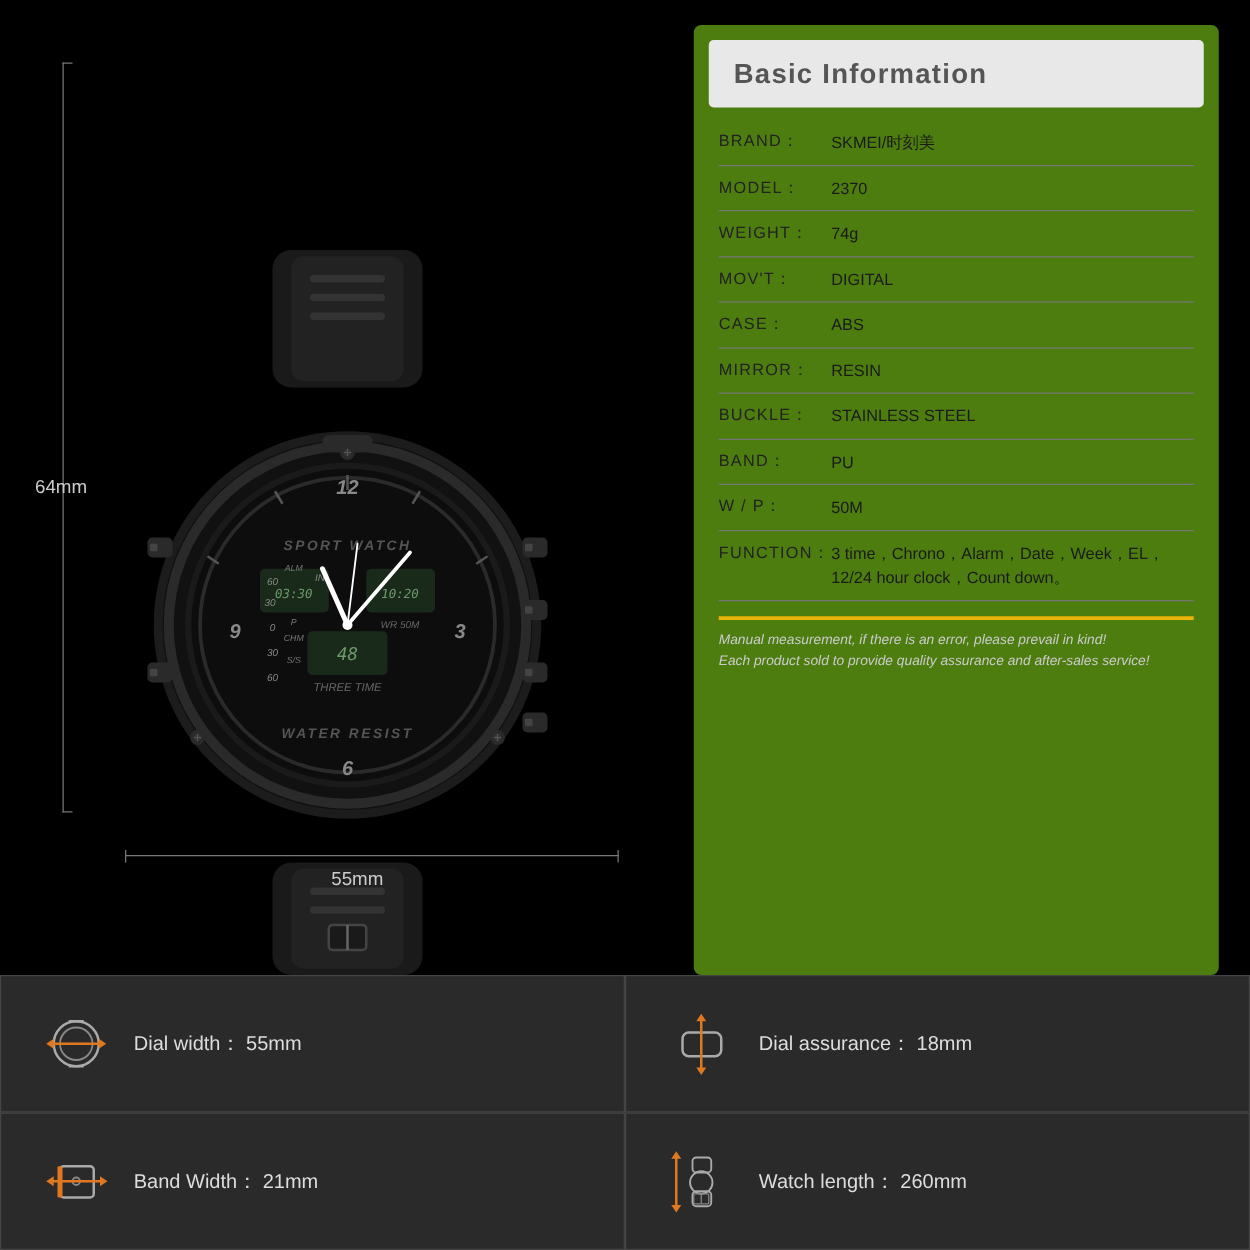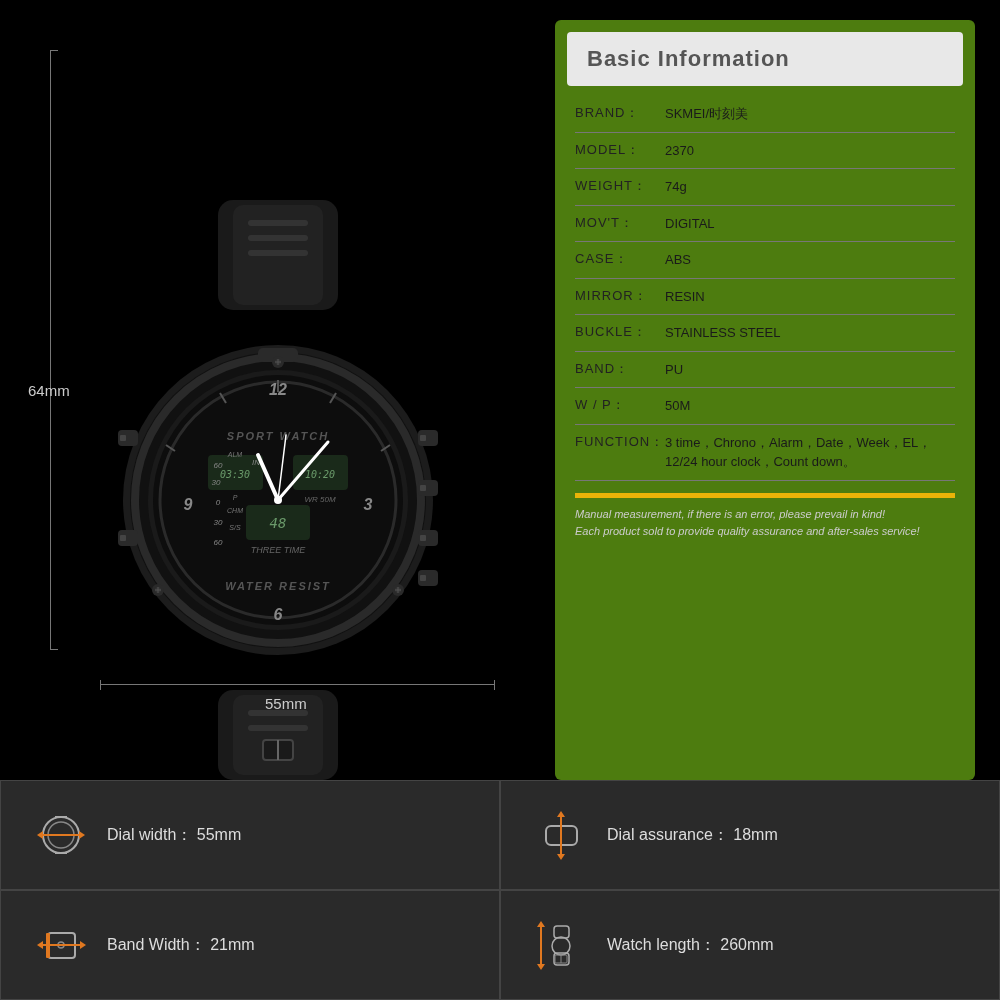--- a/index.html
+++ b/index.html
@@ -92,21 +92,21 @@
 
     .info-value {
       color: #1a1a1a;
       font-size: 13px;
       line-height: 1.5;
     }
 
     .info-note {
       margin-top: 12px;
       padding-top: 8px;
-      border-top: 5px solid #eab308;
+      border-top: 3px solid #eab308;
       color: #ccc;
       font-size: 11px;
       font-style: italic;
       line-height: 1.6;
     }
 
     
     .bottom-bar {
       width: 1000px;
       height: 220px;

